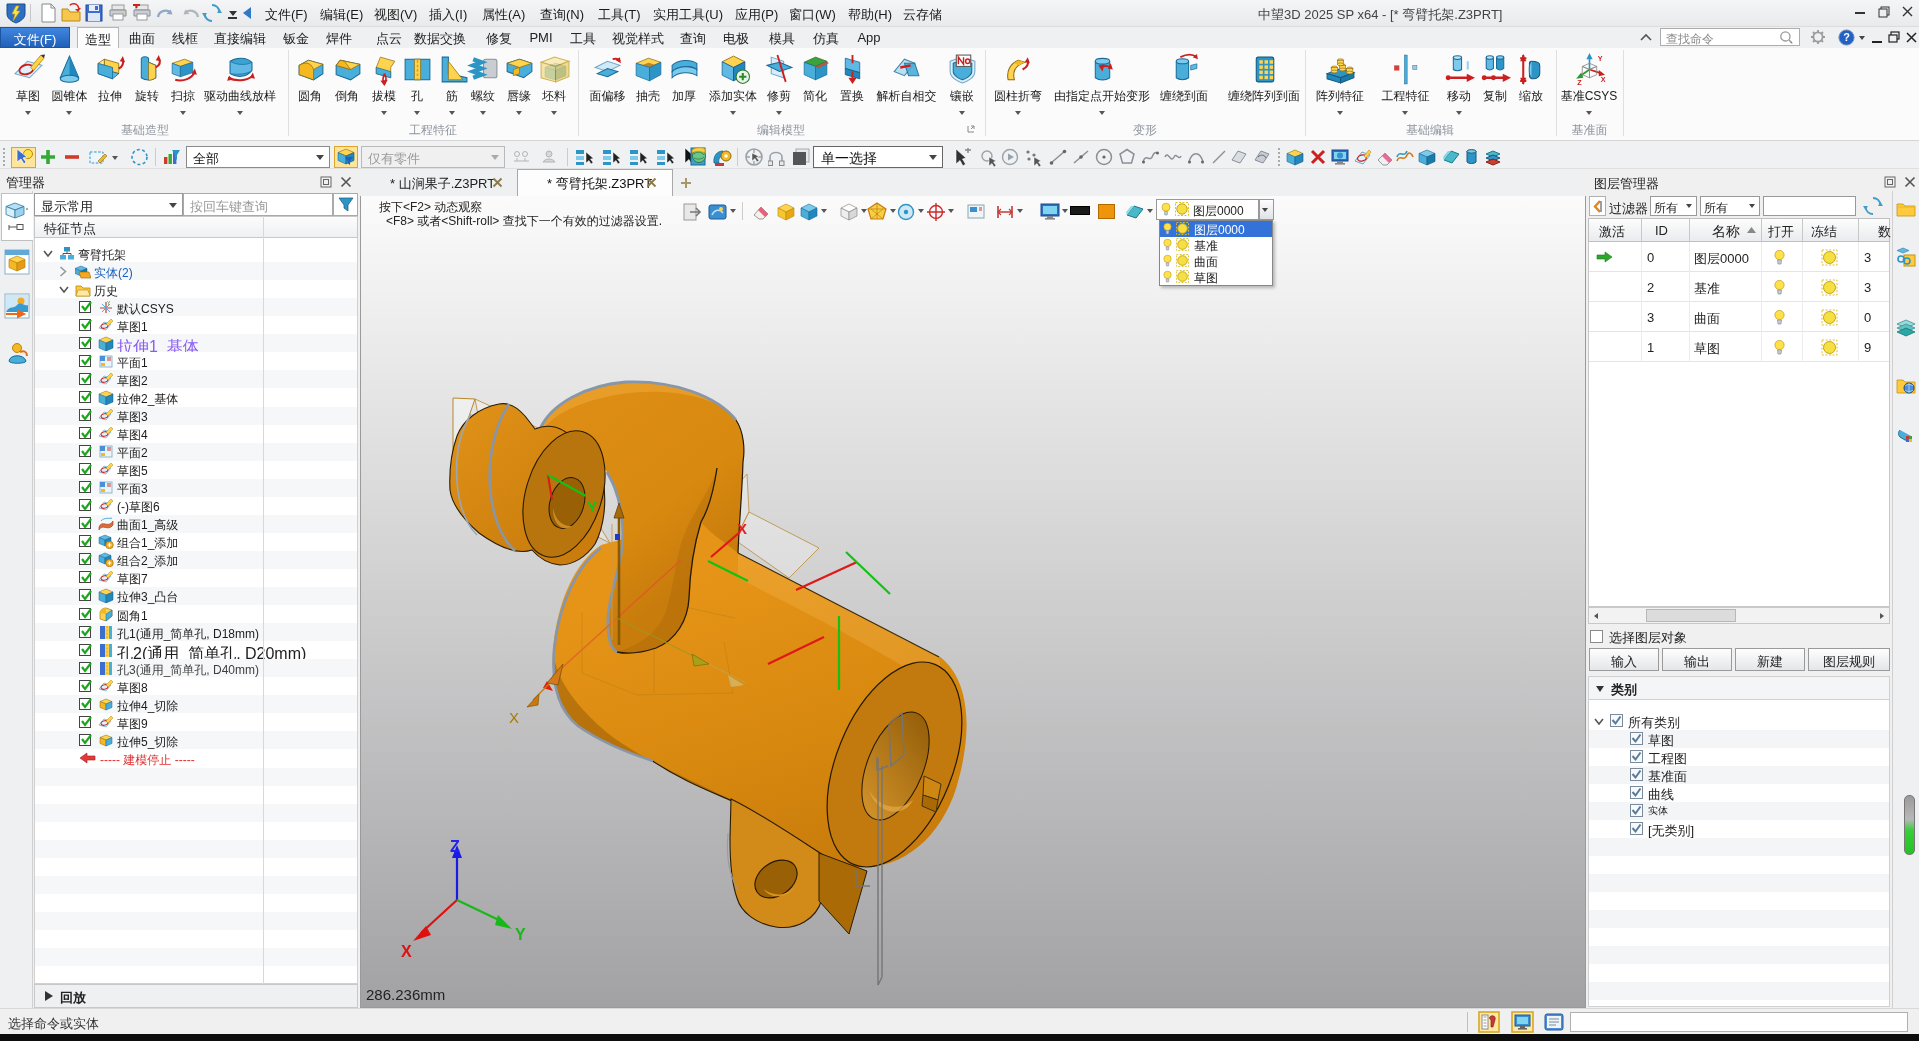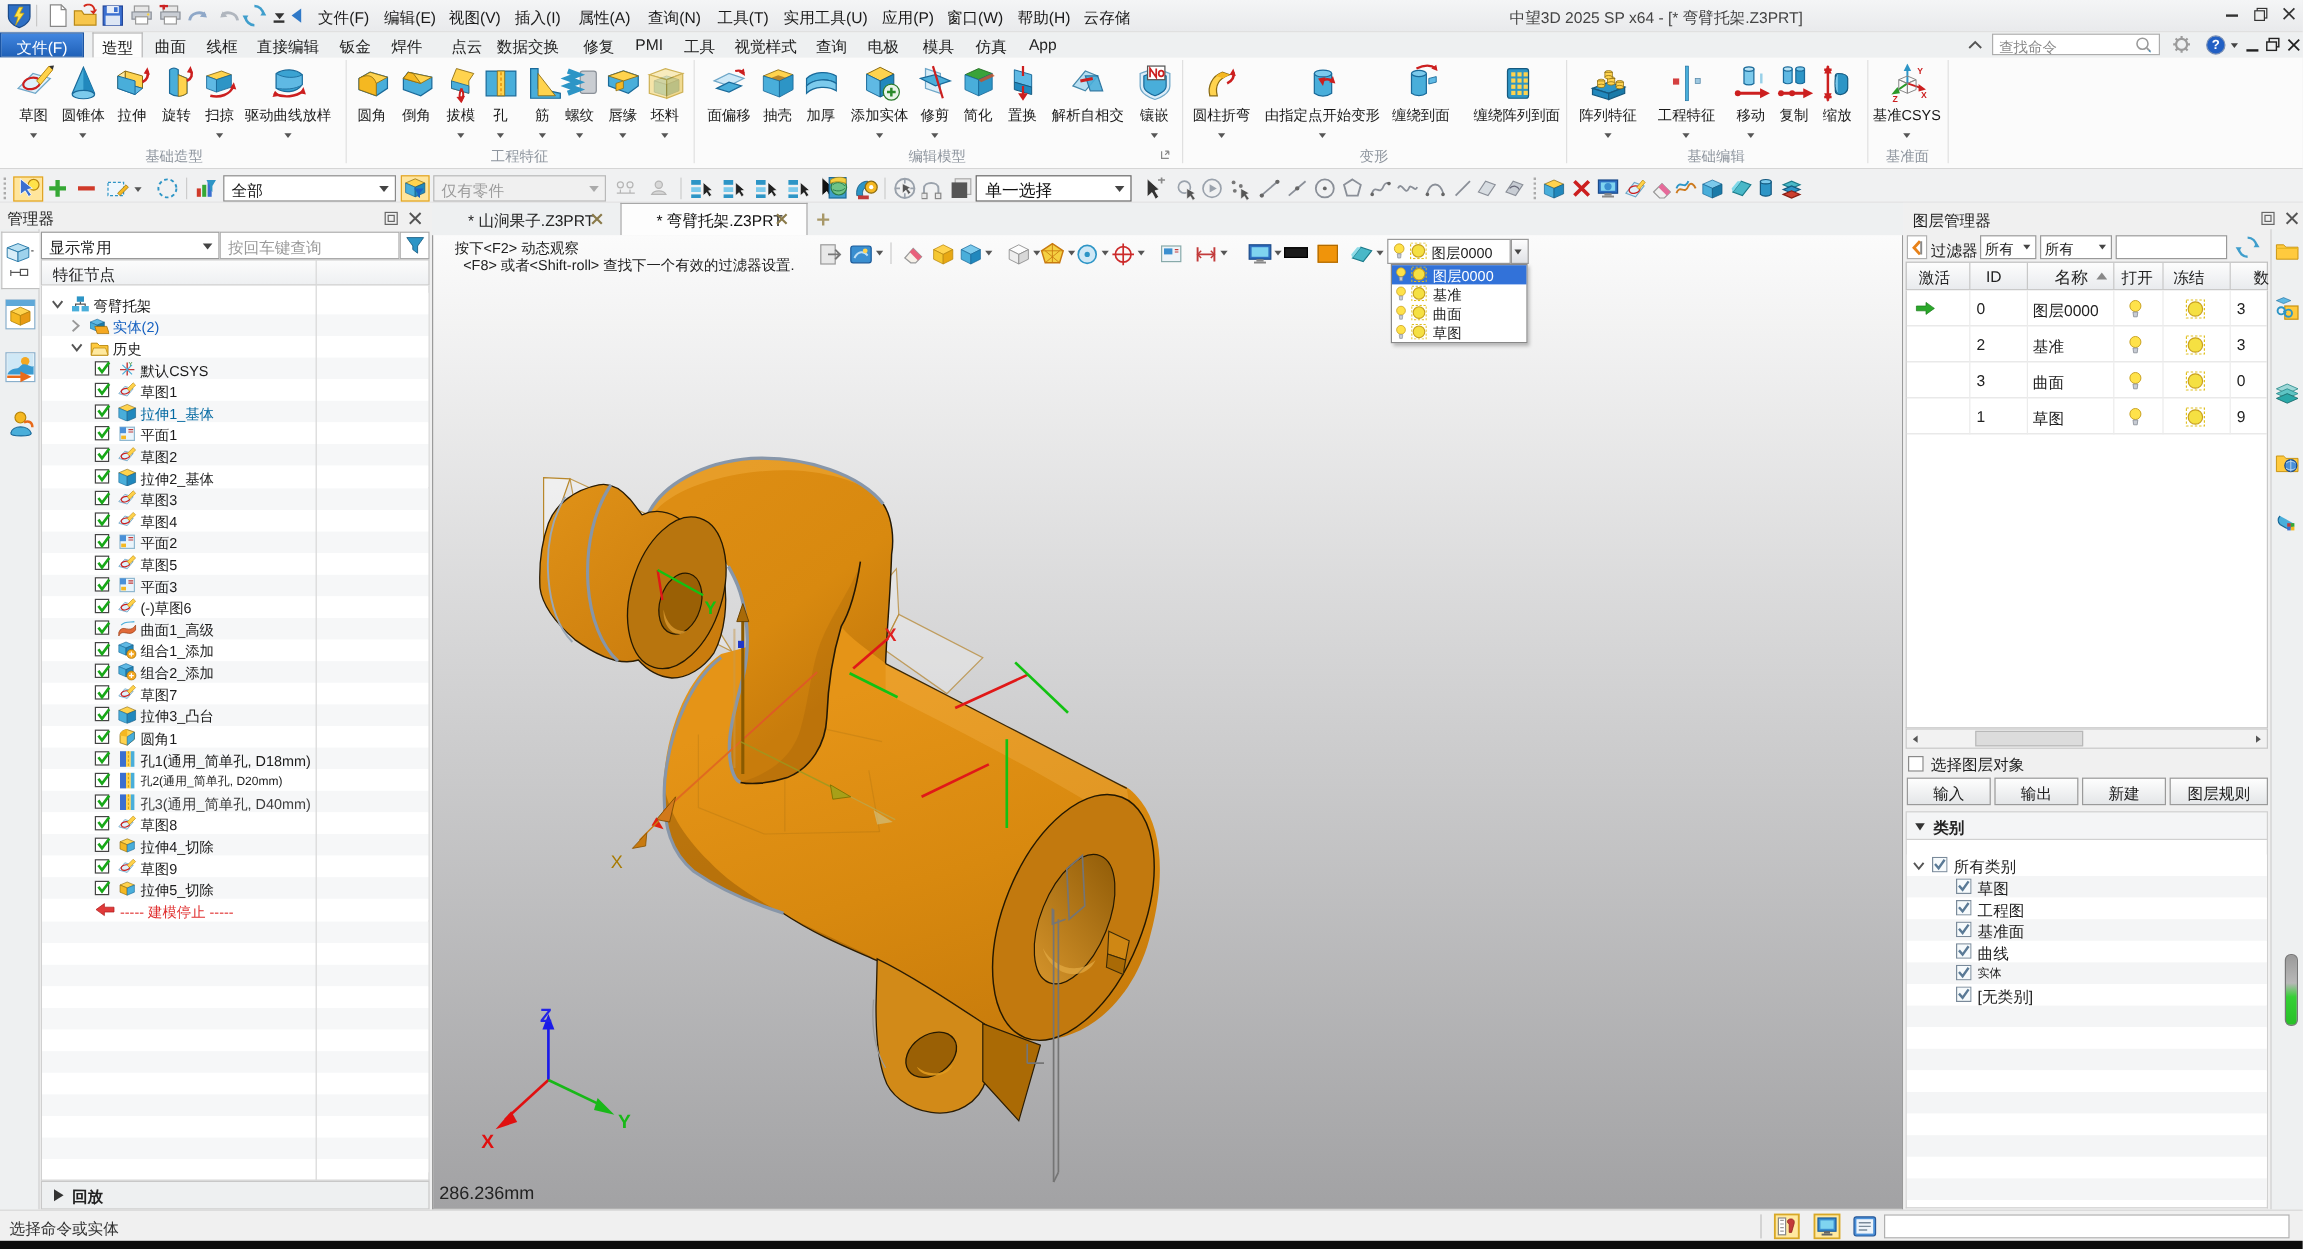--- a/index.html
+++ b/index.html
@@ -979,21 +979,21 @@
 <div class="ic" style="left:35px;top:165.2px;width:322px;height:18.05px;background:#f6f7f8"></div>
 <div class="ic" style="left:79px;top:167.8px;width:12px;height:12px;background:#fff;border:1.4px solid #444"></div>
 <svg class="ic" style="left:80px;top:167.2px" width="13" height="13" viewBox="0 0 13 13">
       <path d="M2 6 L5 10 L11 2" fill="none" stroke="#18a818" stroke-width="2.2"></path>
     </svg>
 <svg class="ic" style="left:98px;top:166.8px" width="16" height="15" viewBox="0 0 16 15">
       <polygon points="8,1 15,4 8,7 1,4" fill="#ffd34e" stroke="#8a6a10" stroke-width=".5"></polygon>
       <polygon points="1,4 8,7 8,15 1,12" fill="#49aeda" stroke="#1a6a9a" stroke-width=".5"></polygon>
       <polygon points="15,4 8,7 8,15 15,12" fill="#2188bd" stroke="#15597f" stroke-width=".5"></polygon>
     </svg>
-<span class="tx" style="left:117px;top:167.8px;font-size:12px;color:#0369a1">拉伸1_基体</span>
+<span class="tx" style="left:117px;top:167.8px;font-size:16px;color:#8b5cf6">拉伸1_基体</span>
 <div class="ic" style="left:35px;top:183.3px;width:322px;height:18.05px;background:#ffffff"></div>
 <div class="ic" style="left:79px;top:185.8px;width:12px;height:12px;background:#fff;border:1.4px solid #444"></div>
 <svg class="ic" style="left:80px;top:185.3px" width="13" height="13" viewBox="0 0 13 13">
       <path d="M2 6 L5 10 L11 2" fill="none" stroke="#18a818" stroke-width="2.2"></path>
     </svg>
 <svg class="ic" style="left:98px;top:184.8px" width="16" height="15" viewBox="0 0 16 15">
       <rect x="2" y="2" width="12" height="11" fill="#eaf4fb" stroke="#90b8d0"></rect>
       <rect x="2" y="2" width="5" height="5" fill="#4a90d8"></rect>
       <path d="M9 4 L13 4 M9 6 L13 6" stroke="#c23a3a" stroke-width="1"></path>
       <rect x="3" y="9" width="4" height="3" fill="#f5b821"></rect>
@@ -1174,21 +1174,21 @@
 <div class="ic" style="left:79px;top:474.6px;width:12px;height:12px;background:#fff;border:1.4px solid #444"></div>
 <svg class="ic" style="left:80px;top:474.1px" width="13" height="13" viewBox="0 0 13 13">
       <path d="M2 6 L5 10 L11 2" fill="none" stroke="#18a818" stroke-width="2.2"></path>
     </svg>
 <svg class="ic" style="left:98px;top:473.6px" width="16" height="15" viewBox="0 0 16 15">
       <rect x="2" y="1" width="5" height="13" fill="#3a6fd0"></rect>
       <rect x="7" y="1" width="4" height="13" fill="#ffd34e"></rect>
       <rect x="11" y="1" width="3" height="13" fill="#49aeda"></rect>
       <path d="M9 1 L9 14" stroke="#c99a14" stroke-width=".8" stroke-dasharray="2 1.4"></path>
     </svg>
-<span class="tx" style="left:117px;top:474.6px;font-size:10px;color:#1c1c1c">孔2(通用_简单孔, D20mm)</span>
+<span class="tx" style="left:117px;top:474.6px;font-size:16px;color:#1c1c1c">孔2(通用_简单孔, D20mm)</span>
 <div class="ic" style="left:35px;top:490.2px;width:322px;height:18.05px;background:#f6f7f8"></div>
 <div class="ic" style="left:79px;top:492.7px;width:12px;height:12px;background:#fff;border:1.4px solid #444"></div>
 <svg class="ic" style="left:80px;top:492.2px" width="13" height="13" viewBox="0 0 13 13">
       <path d="M2 6 L5 10 L11 2" fill="none" stroke="#18a818" stroke-width="2.2"></path>
     </svg>
 <svg class="ic" style="left:98px;top:491.7px" width="16" height="15" viewBox="0 0 16 15">
       <rect x="2" y="1" width="5" height="13" fill="#3a6fd0"></rect>
       <rect x="7" y="1" width="4" height="13" fill="#ffd34e"></rect>
       <rect x="11" y="1" width="3" height="13" fill="#49aeda"></rect>
       <path d="M9 1 L9 14" stroke="#c99a14" stroke-width=".8" stroke-dasharray="2 1.4"></path>

